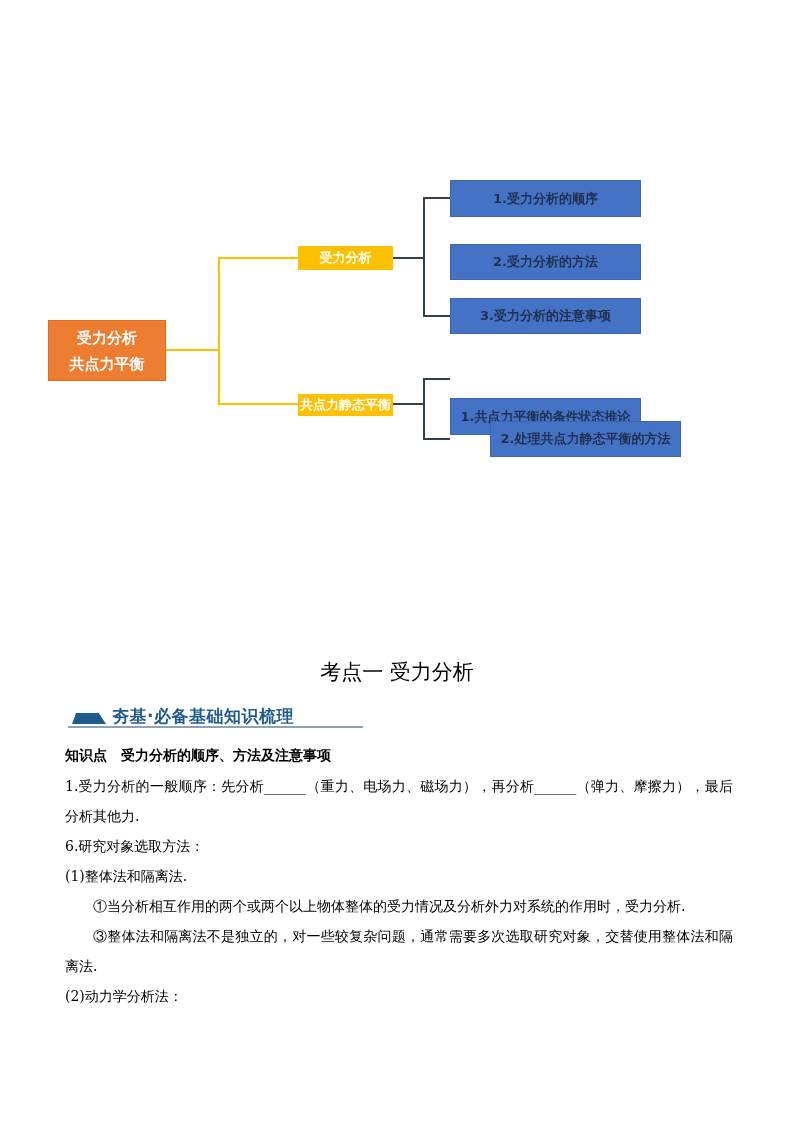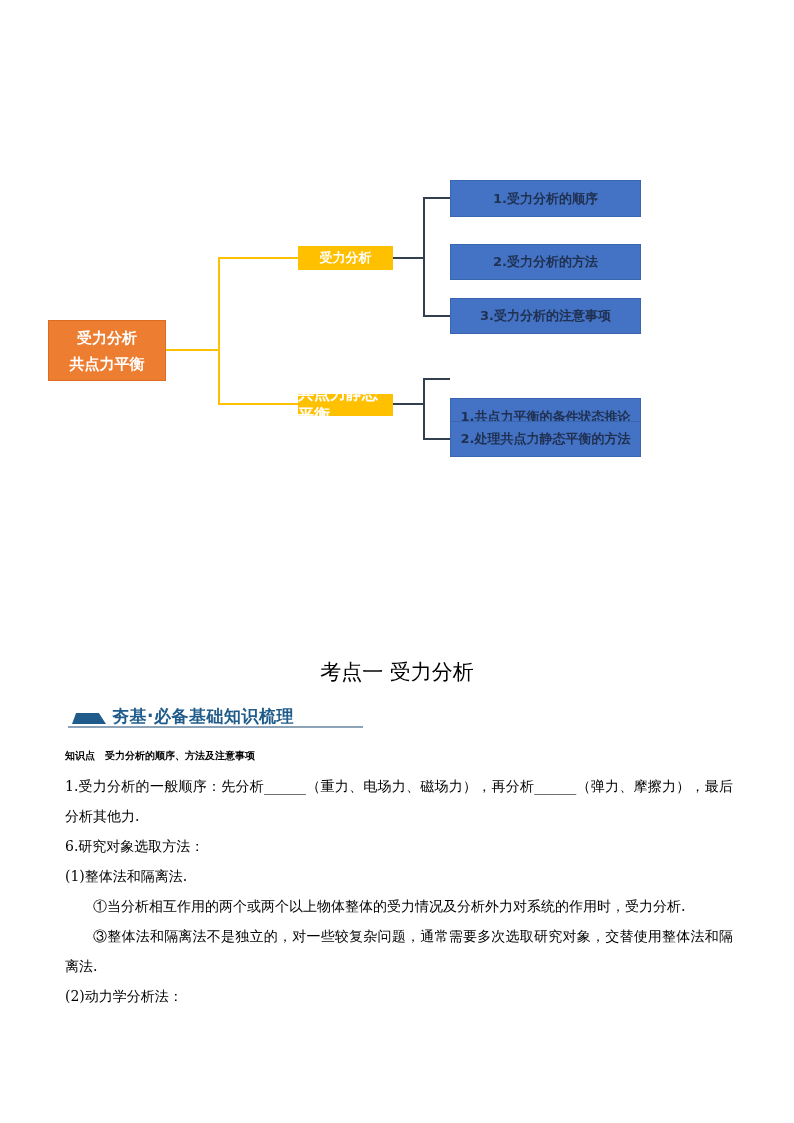--- a/index.html
+++ b/index.html
@@ -30,33 +30,33 @@
     font-size: 15px; line-height: 26px;
     flex-direction: column;
   }
   .dg-branch {
     background: var(--branch-fill);
     color: var(--branch-text);
     font-size: 13px;
     left: 298px; width: 95px;
   }
   .dg-branch-a { top: 246px; height: 24px; }
-  .dg-branch-b { top: 394px; height: 22px; font-size: 16px; letter-spacing: 0; }
+  .dg-branch-b { top: 394px; height: 22px; font-size: 13px; letter-spacing: 0; }
   .dg-leaf {
     left: 450px; width: 191px;
     background: var(--leaf-fill);
     border: 1px solid var(--leaf-border);
     color: var(--leaf-text);
     font-size: 13px;
   }
   .dg-leaf-0 { top: 180px; height: 37px; }
   .dg-leaf-1 { top: 244px; height: 36px; }
   .dg-leaf-2 { top: 298px; height: 36px; }
   .dg-leaf-3 { top: 361px; height: 37px; margin-top: 37px; }
-  .dg-leaf-4 { top: 421px; height: 36px; }
+  .dg-leaf-4 { top: 421px; height: 36px; margin-left: 40px; }
 
   .conn { position: absolute; }
   .conn.yellow { background: var(--connector-primary); }
   .conn.navy   { background: var(--connector-secondary); }
   .h { height: 2px; }
   .v { width: 2px; }
 
   
   .main-heading {
     position: absolute;
@@ -88,21 +88,21 @@
   }
 
   
   .content {
     position: absolute;
     left: 65px; top: 746px; width: 668px;
     color: #000000;
   }
   .knowledge-point {
     font-family: "DejaVu Sans", sans-serif;
-    font-size: 10px;
+    font-size: 14px;
     font-weight: bold;
     line-height: 19px;
     margin-bottom: 6px;
   }
   .content p {
     font-family: "DejaVu Serif", serif;
     font-size: 14px;
     line-height: 30px;
     margin: 0;
     text-align: justify;

